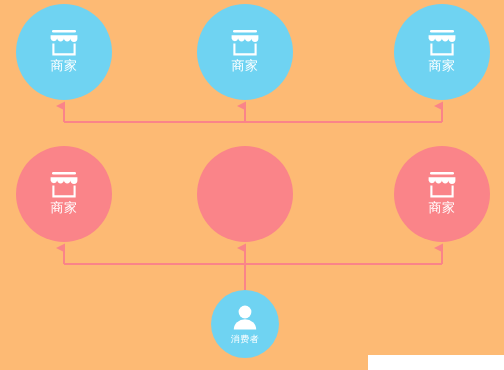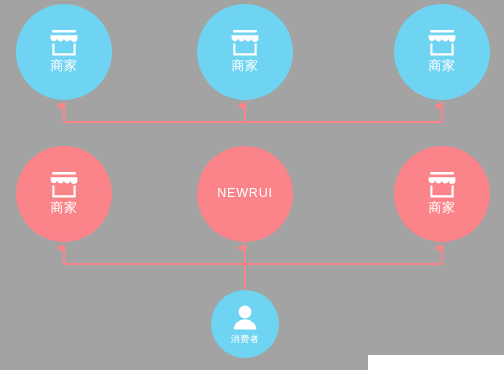--- a/index.html
+++ b/index.html
@@ -4,21 +4,21 @@
 <style>
   html, body {
     margin: 0;
     padding: 0;
     background: #000000;
   }
   #stage {
     position: relative;
     width: 504px;
     height: 370px;
-    background: #a3a3a3;
+    background: #fdba74;
     overflow: hidden;
     font-family: "Liberation Sans", "DejaVu Sans", sans-serif;
   }
   .node {
     position: absolute;
     border-radius: 50%;
     display: flex;
     flex-direction: column;
     align-items: center;
     justify-content: center;
@@ -131,21 +131,20 @@
         <rect x="3" y="0" width="24" height="2.6" rx="1.3" fill="#FFFFFF"></rect>
         <path d="M1.6 5.2 H28.4 V8.6 a3.4 3.4 0 0 1 -6.8 0 a3.4 3.4 0 0 1 -6.7 0 a3.4 3.4 0 0 1 -6.7 0 a3.4 3.4 0 0 1 -6.6 0 Z" fill="#FFFFFF"></path>
         <path d="M4.4 13.4 V24.4 H25.6 V13.4" fill="none" stroke="#FFFFFF" stroke-width="2.1"></path>
       </svg>
     </span>
     <span class="node-label merchant-label">商家</span>
   </div>
 
   <div class="node pink" style="left:197px; top:146px; width:96px; height:96px;">
     <div class="node-label platform-label">
-      <div>NEWRUI</div>
     </div>
   </div>
 
   <div class="node pink" style="left:394px; top:146px; width:96px; height:96px;">
     <span>
       <svg class="icon-shop" width="30" height="26" viewBox="0 0 30 26" aria-hidden="true">
         <rect x="3" y="0" width="24" height="2.6" rx="1.3" fill="#FFFFFF"></rect>
         <path d="M1.6 5.2 H28.4 V8.6 a3.4 3.4 0 0 1 -6.8 0 a3.4 3.4 0 0 1 -6.7 0 a3.4 3.4 0 0 1 -6.7 0 a3.4 3.4 0 0 1 -6.6 0 Z" fill="#FFFFFF"></path>
         <path d="M4.4 13.4 V24.4 H25.6 V13.4" fill="none" stroke="#FFFFFF" stroke-width="2.1"></path>
       </svg>

